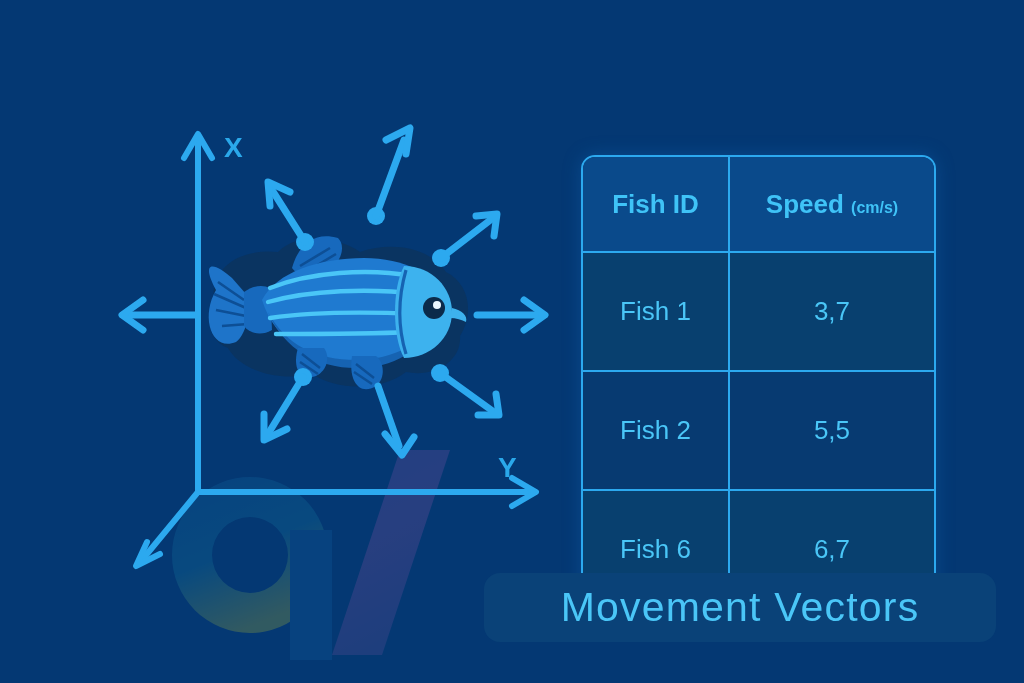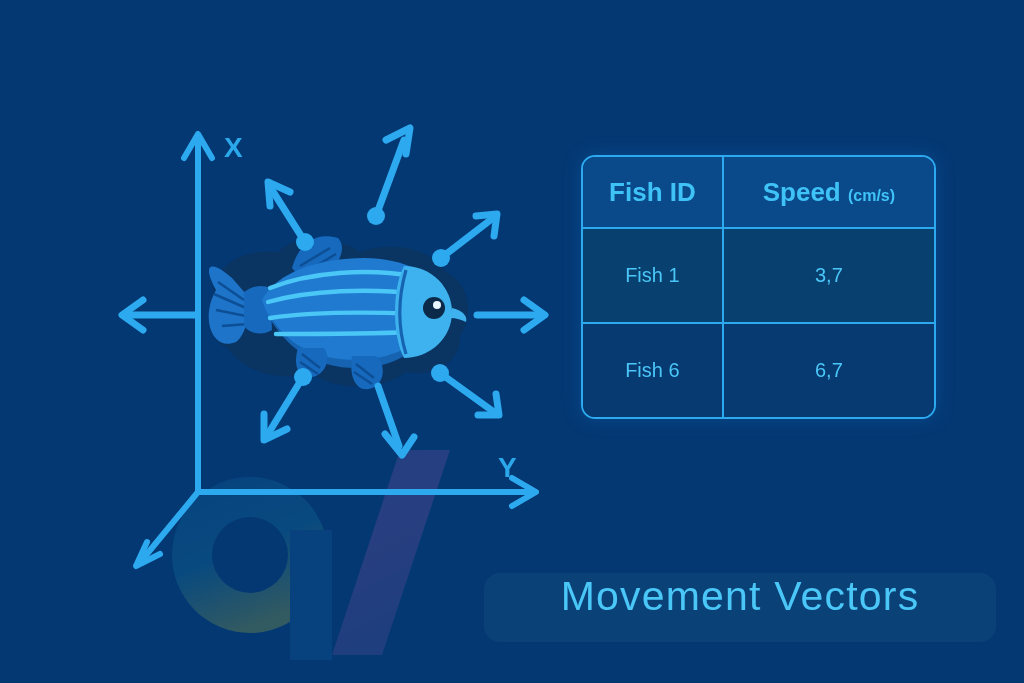--- a/index.html
+++ b/index.html
@@ -63,60 +63,60 @@
     border: 2px solid #2ca9ef;
     border-radius: 14px;
     border-collapse: separate;
     border-spacing: 0;
     overflow: hidden;
     box-shadow: 0 0 18px rgba(20,110,190,0.35);
     background: rgba(7,56,112,0.55);
   }
   #data-table th, #data-table td {
     border: 0;
-    padding: 0;
+    padding: 12px;
     text-align: center;
     vertical-align: middle;
   }
   #data-table thead th {
     height: 70px;
     background: #0a4a8b;
     color: #3fc3f7;
     font-size: 26px;
     font-weight: bold;
     border-bottom: 2px solid #2ca9ef;
   }
   #data-table thead th.col-id { border-right: 2px solid #2ca9ef; }
   .unit {
     font-size: 16px;
     font-weight: bold;
   }
   #data-table tbody td {
     height: 93px;
     color: #4ac6f7;
-    font-size: 20px;
+    font-size: 26px;
     font-weight: normal;
     background: #073a71;
   }
   #data-table tbody tr:nth-child(odd) td { background: #08406f; }
   #data-table tbody tr:nth-child(even) td { background: #073a71; }
   #data-table tbody td.col-id { border-right: 2px solid #2ca9ef; }
   #data-table tbody tr + tr td { border-top: 2px solid #2ca9ef; }
 
   
   #caption-pill {
     position: absolute;
     left: 484px;
     top: 573px;
     width: 512px;
     height: 69px;
     background: #0a4278;
     border-radius: 16px;
     display: flex;
-    align-items: flex-start;
+    align-items: center;
     justify-content: center;
   }
   #caption-text {
     color: #4ac6f7;
     font-size: 41px;
     letter-spacing: 1.2px;
     font-family: "Liberation Sans", sans-serif;
     font-weight: normal;
   }
 </style>
@@ -276,20 +276,24 @@
           <span>Speed </span><span class="unit">(cm/s)</span>
         </th>
       </tr>
     </thead>
     <tbody>
       <tr>
         <td class="col-id">Fish 1</td>
         <td class="col-speed">3,7</td>
       </tr>
       <tr>
+        <td class="col-id">Fish 2</td>
+        <td class="col-speed">5,5</td>
+      </tr>
+      <tr>
         <td class="col-id">Fish 6</td>
         <td class="col-speed">6,7</td>
       </tr>
     </tbody>
   </table>
 
   <div id="caption-pill">
     <span id="caption-text">Movement Vectors</span>
   </div>
 

